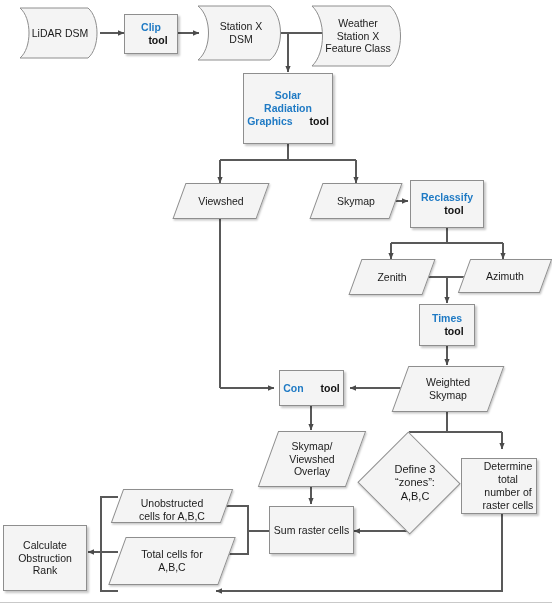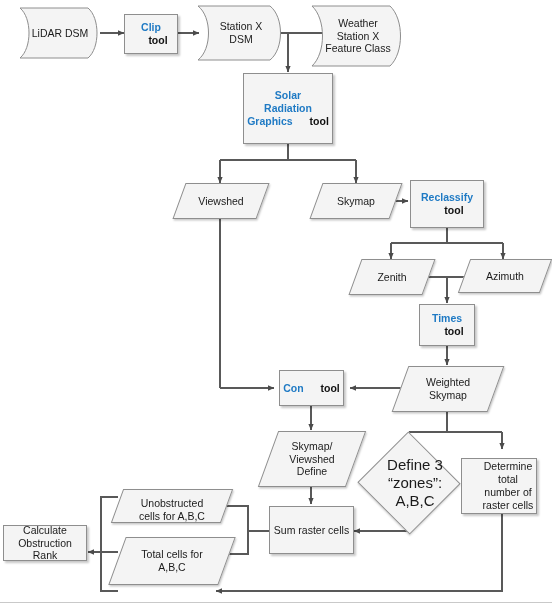--- a/index.html
+++ b/index.html
@@ -49,21 +49,21 @@
   
   .diam{background:transparent;border:none;}
   .diam .shape{
     position:absolute;inset:0;
     background:#f4f4f4;
     border:1px solid #8e8e8e;
     transform:rotate(45deg);
     box-shadow:1px 1px 2px rgba(0,0,0,0.18);
     z-index:1;
   }
-  .diam .lbl{font-size:15px;margin-left:12px;}
+  .diam .lbl{font-size:11px;margin-left:12px;}
 
   .sep{position:absolute;left:0;width:552px;height:1px;background:#c9c9c9;}
 </style>
 </head>
 <body>
 
 <div id="canvas">
 
   <svg class="layer" viewBox="0 0 552 608">
     <defs>
@@ -217,21 +217,21 @@
 
   <div class="node proc tool" style="left:279px;top:370px;width:65px;height:36px;">
     <span class="lbl"><span class="blue">Con</span> <span class="blk">tool</span></span>
   </div>
 
   <div class="node para" style="left:268px;top:431px;width:88px;height:56px;">
     <span class="shape"></span>
     <span class="lbl">
       <span>Skymap/</span><br>
       <span>Viewshed</span><br>
-      <span>Define</span>
+      <span>Overlay</span>
     </span>
   </div>
 
   <div class="node diam" style="left:372px;top:447px;width:74px;height:72px;">
     <span class="shape"></span>
     <span class="lbl">
       <span>Define 3</span><br>
       <span>“zones”:</span><br>
       <span>A,B,C</span>
     </span>
@@ -263,21 +263,21 @@
       <span>Total cells for</span><br>
       <span>A,B,C</span>
     </span>
   </div>
 
   <div class="node para" style="left:117px;top:578px;width:110px;height:26px;margin-top:45px;">
     <span class="shape"></span>
     <span class="lbl">Total cells</span>
   </div>
 
-  <div class="node proc" style="left:3px;top:525px;width:84px;height:36px;">
+  <div class="node proc" style="left:3px;top:525px;width:84px;height:66px;">
     <span class="lbl">
       <span>Calculate</span><br>
       <span>Obstruction</span><br>
       <span>Rank</span>
     </span>
   </div>
 
   <div class="sep" style="top:602px;"></div>
 
 </div>

